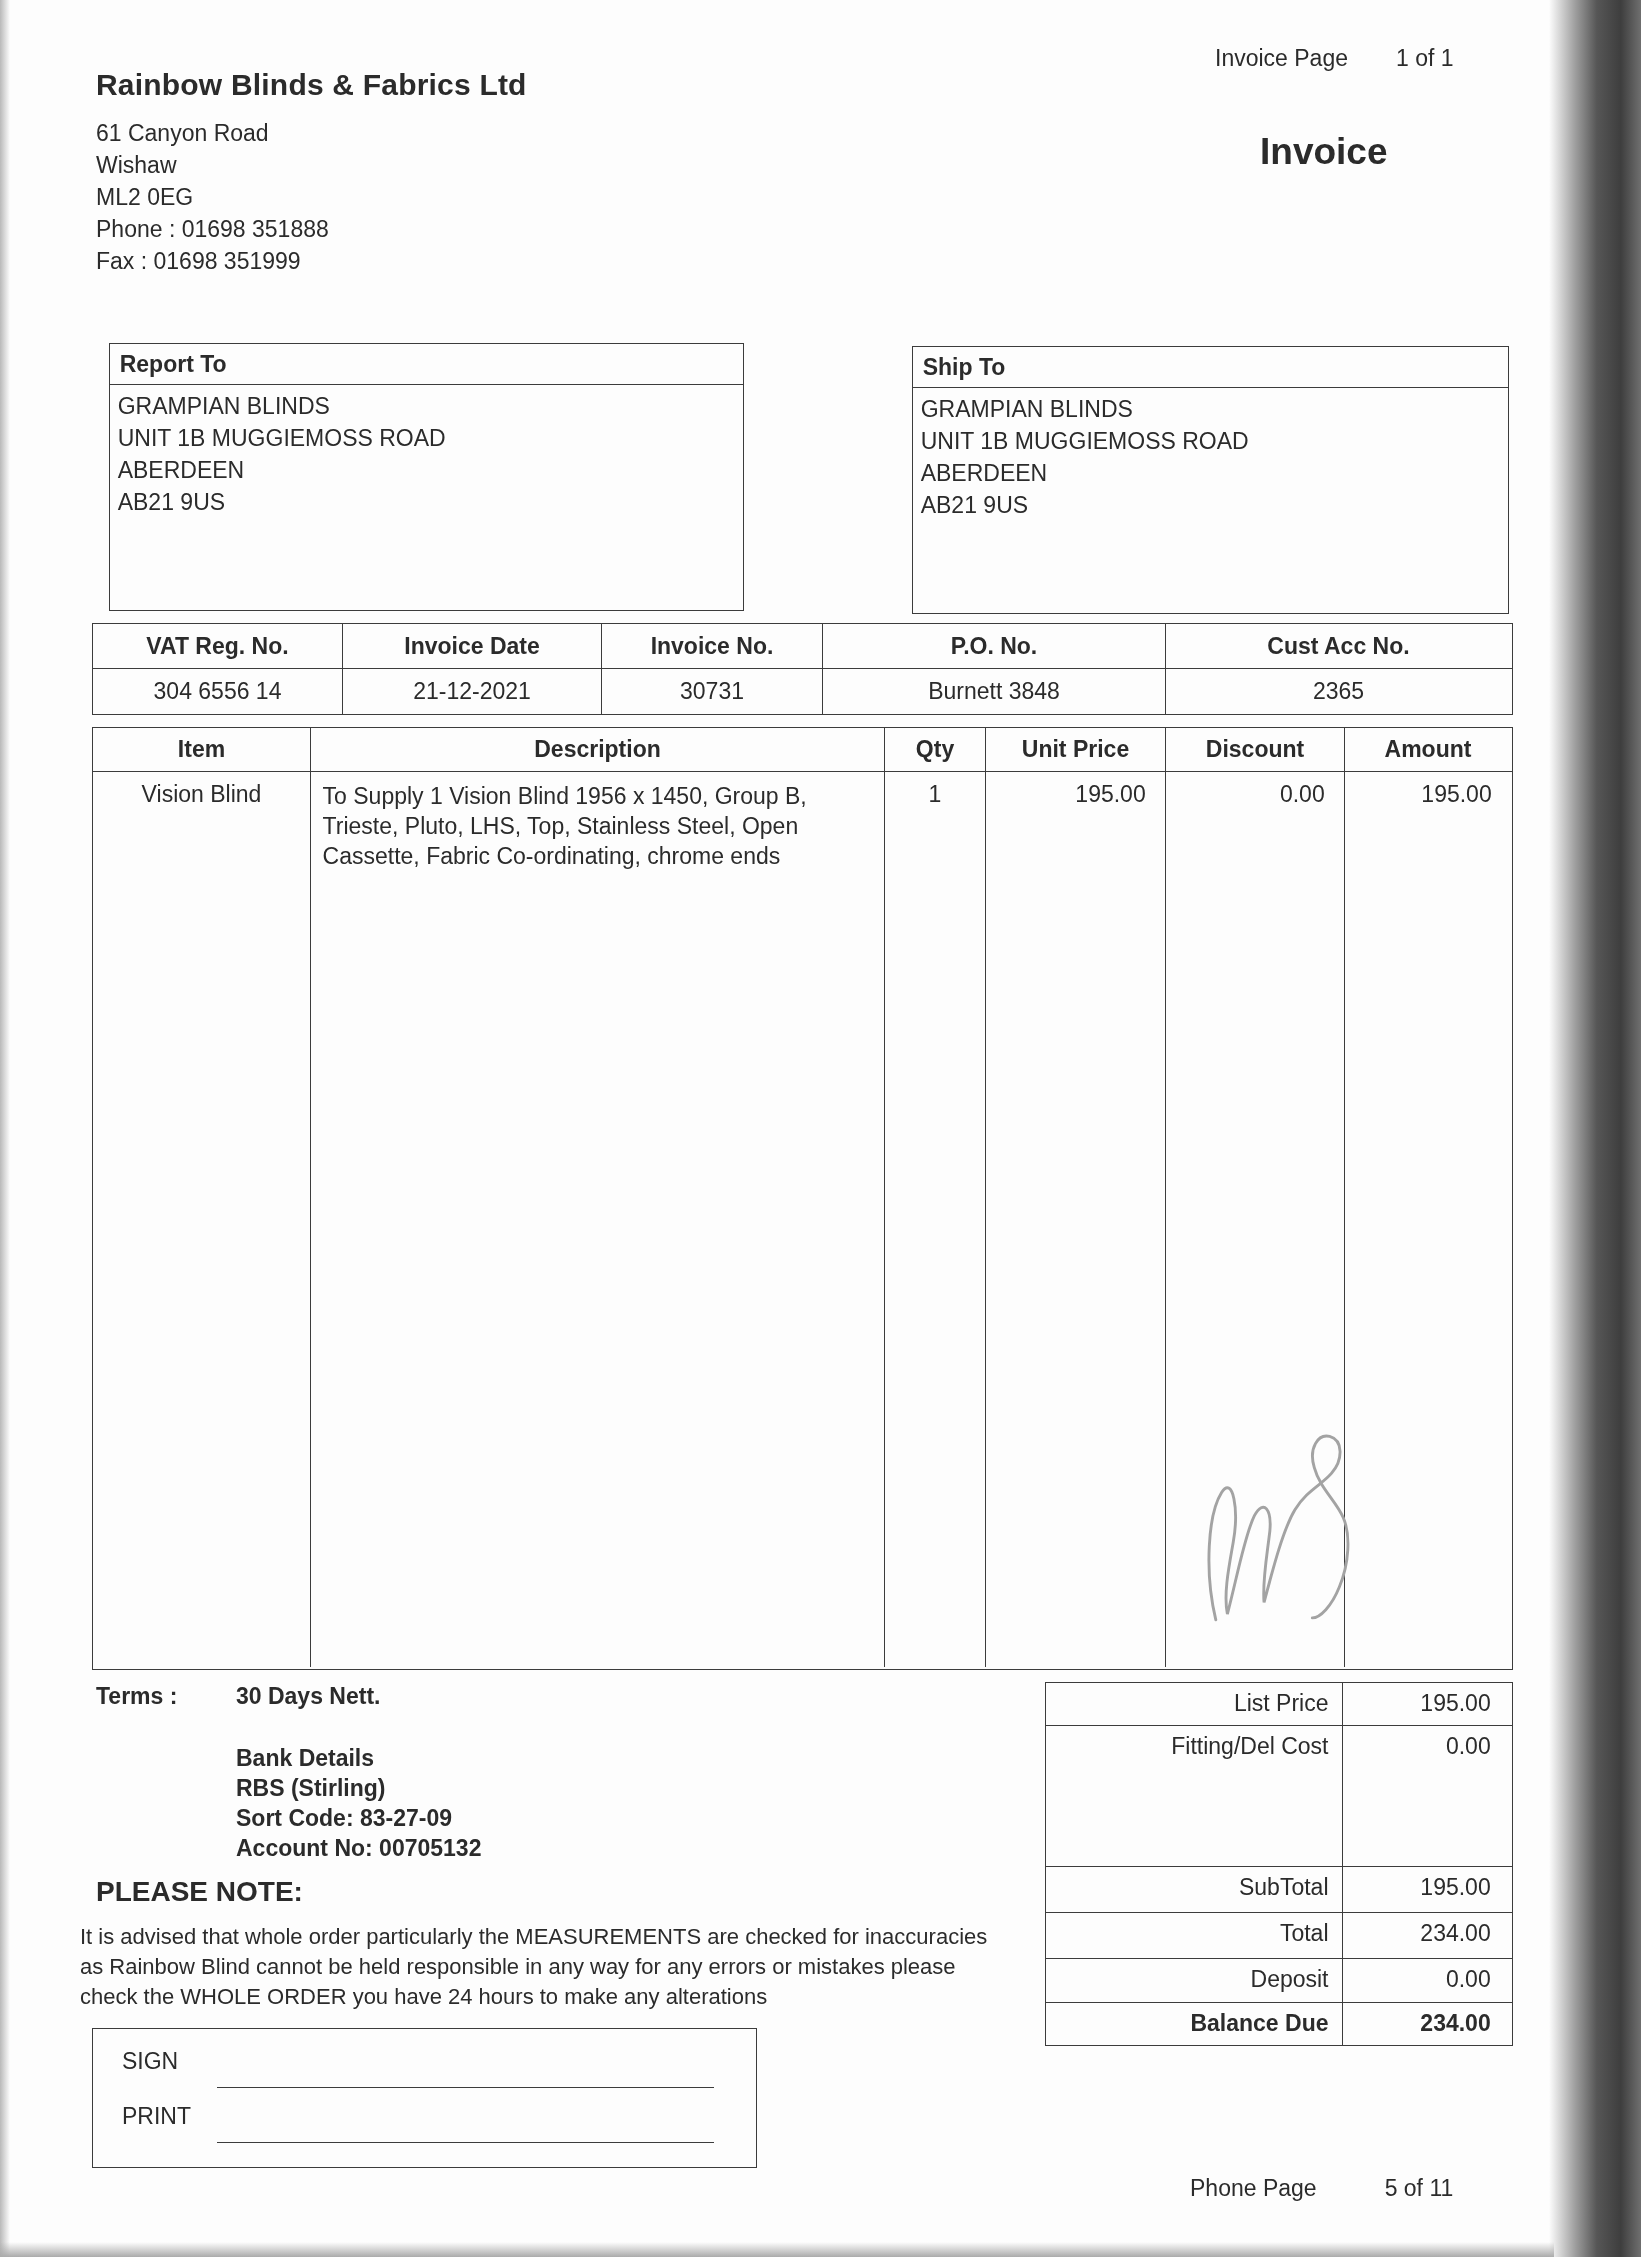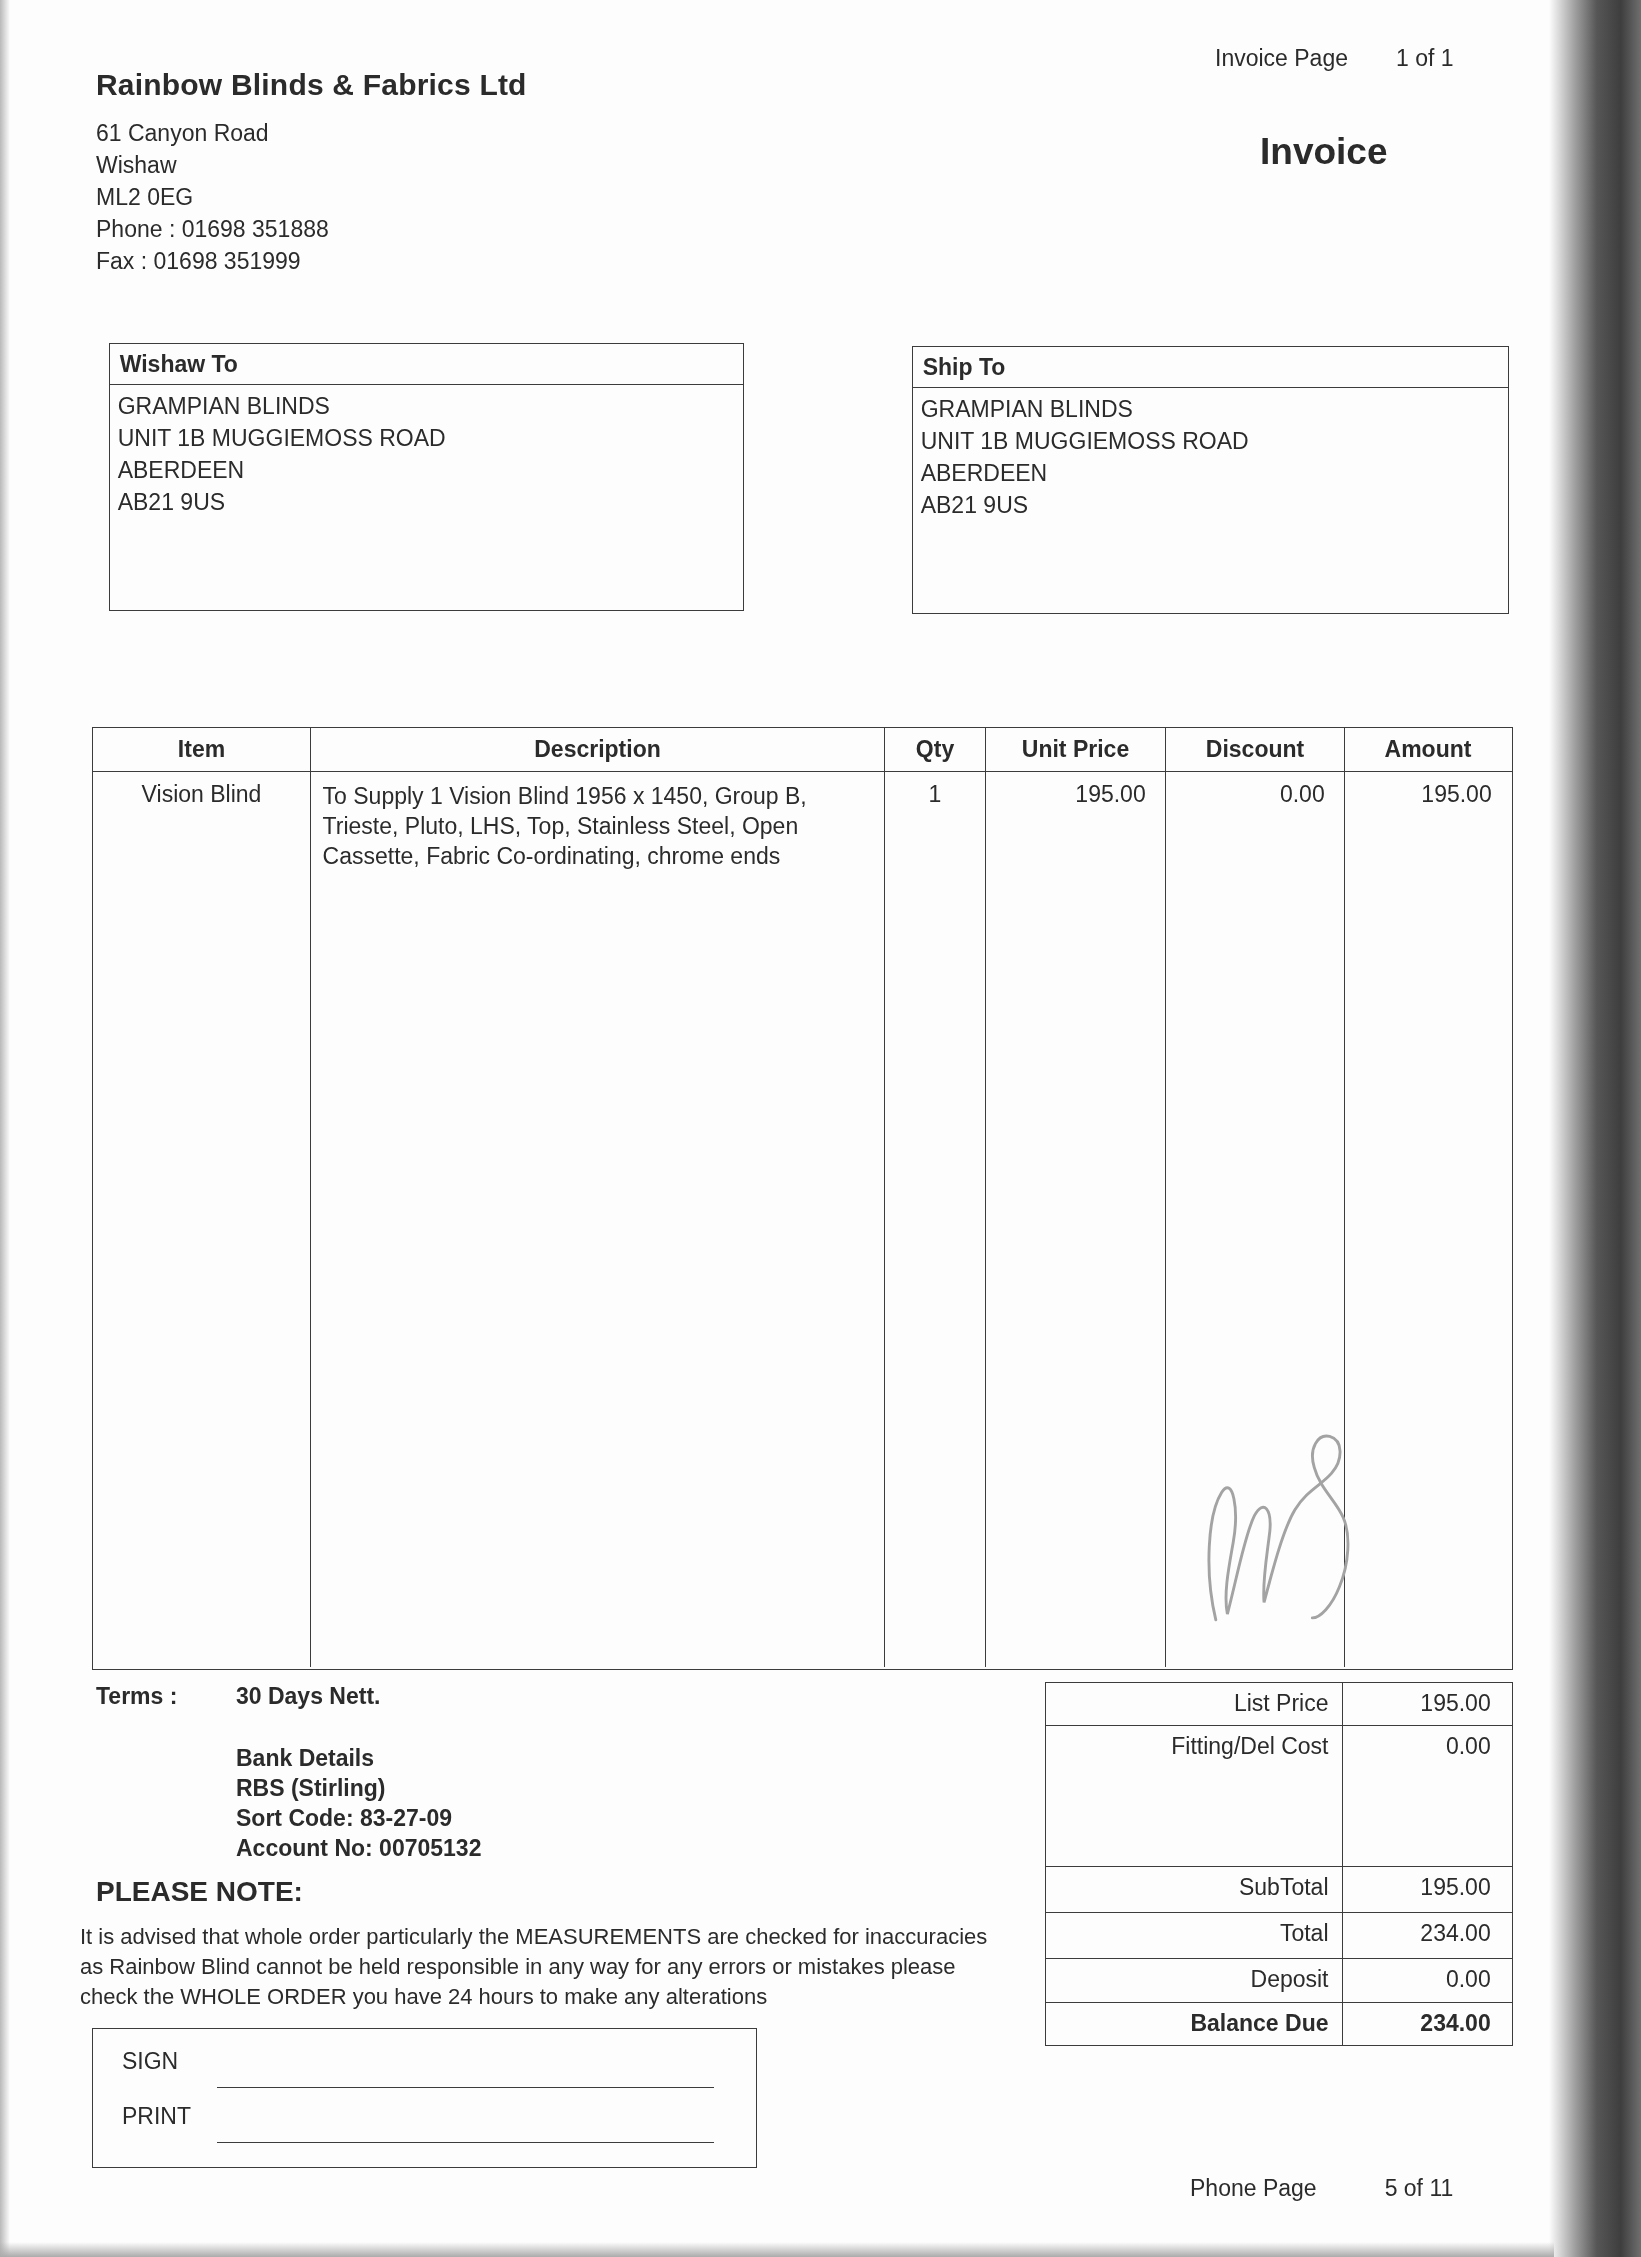--- a/index.html
+++ b/index.html
@@ -106,39 +106,55 @@
     <div class="company-line">61 Canyon Road</div>
     <div class="company-line">Wishaw</div>
     <div class="company-line">ML2 0EG</div>
     <div class="company-line">Phone : 01698 351888</div>
     <div class="company-line">Fax : 01698 351999</div>
   </div>
 
   <div class="abs invoice-title">Invoice</div>
 
   <div class="abs addr-box invoice-to-box">
-    <div class="addr-head">Wishaw To</div>
+    <div class="addr-head">Report To</div>
     <div class="addr-lines">
       <div>GRAMPIAN BLINDS</div>
       <div>UNIT 1B MUGGIEMOSS ROAD</div>
       <div>ABERDEEN</div>
       <div>AB21 9US</div>
     </div>
   </div>
 
   <div class="abs addr-box ship-to-box">
     <div class="addr-head">Ship To</div>
     <div class="addr-lines">
       <div>GRAMPIAN BLINDS</div>
       <div>UNIT 1B MUGGIEMOSS ROAD</div>
       <div>ABERDEEN</div>
       <div>AB21 9US</div>
     </div>
   </div>
 
+  <div class="abs meta-table">
+    <div class="meta-row head">
+      <div>VAT Reg. No.</div>
+      <div>Invoice Date</div>
+      <div>Invoice No.</div>
+      <div>P.O. No.</div>
+      <div>Cust Acc No.</div>
+    </div>
+    <div class="meta-row vals">
+      <div>304 6556 14</div>
+      <div>21-12-2021</div>
+      <div>30731</div>
+      <div>Burnett 3848</div>
+      <div>2365</div>
+    </div>
+  </div>
 
   <div class="abs items-table">
     <div class="it-head">
       <div>Item</div>
       <div>Description</div>
       <div>Qty</div>
       <div>Unit Price</div>
       <div>Discount</div>
       <div>Amount</div>
     </div>

